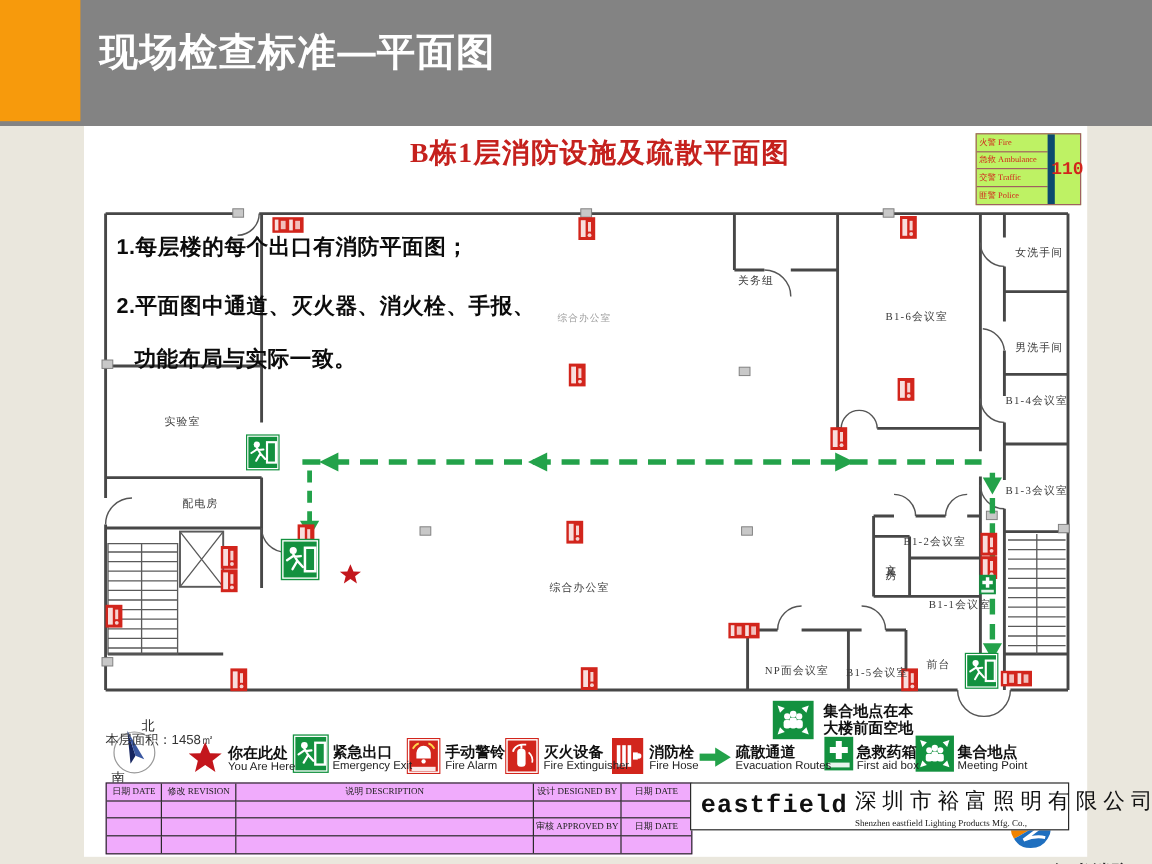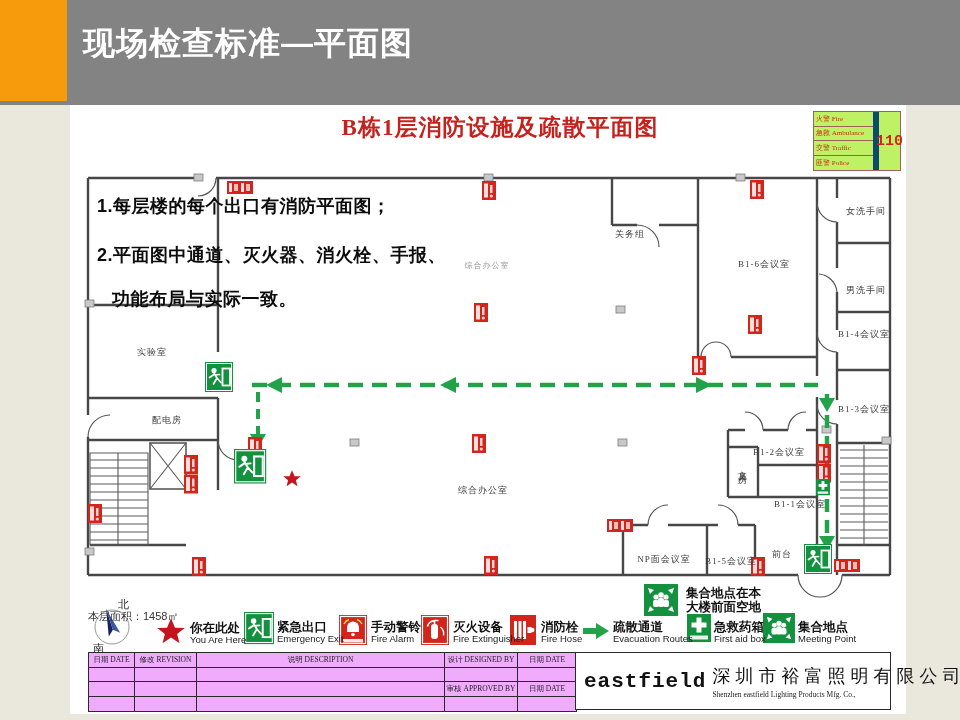--- a/index.html
+++ b/index.html
@@ -40,21 +40,21 @@
   .lg-txt{position:absolute;line-height:1.15;}
   .lg-cn{font-size:12.5px;font-weight:bold;color:#111;white-space:nowrap;}
   .lg-en{font-size:9.5px;color:#222;white-space:nowrap;}
 
   
   .ftable{left:88px;top:652px;width:487px;height:58px;display:grid;grid-template-columns:46px 62px 248px 73px 58px;grid-template-rows:repeat(4,1fr);border:1.5px solid #2a2a2a;background:#f0abfc;}
   .fcell{border-right:1px solid #2a2a2a;border-bottom:1px solid #2a2a2a;font-family:"Liberation Serif",serif;font-size:7.5px;color:#222;display:flex;align-items:center;justify-content:center;white-space:nowrap;overflow:hidden;}
   .fcell.c5{border-right:none;}
   .fcell.r4{border-bottom:none;}
 
-  .companybox{left:575px;top:652px;width:316px;height:58px;border:1.5px solid #2a2a2a;background:#fff;display:flex;align-items:center;padding-left:8px;box-sizing:border-box;}
+  .companybox{left:575px;top:652px;width:316px;height:40px;border:1.5px solid #2a2a2a;background:#fff;display:flex;align-items:center;padding-left:8px;box-sizing:border-box;}
   .eastfield{font-family:"Liberation Mono",monospace;font-weight:bold;font-size:21px;color:#111;letter-spacing:1px;}
   .compcol{margin-left:6px;display:flex;flex-direction:column;}
   .comp-cn{font-family:Liberation Sans, sans-serif;font-size:18px;color:#111;letter-spacing:5px;white-space:nowrap;}
   .comp-en{font-family:"Liberation Serif",serif;font-size:7.5px;color:#222;white-space:nowrap;margin-top:2px;}
 
   .watermark{left:841px;top:672px;display:flex;align-items:center;gap:3px;}
   .wm-col{display:flex;flex-direction:row;line-height:1.1;margin-top:48px;}
   .wm-name{font-size:15px;font-weight:900;color:#2b2b2b;letter-spacing:1px;white-space:nowrap;}
   .wm-url{font-size:12px;font-weight:800;color:#1b1b1b;white-space:nowrap;}
 </style>

